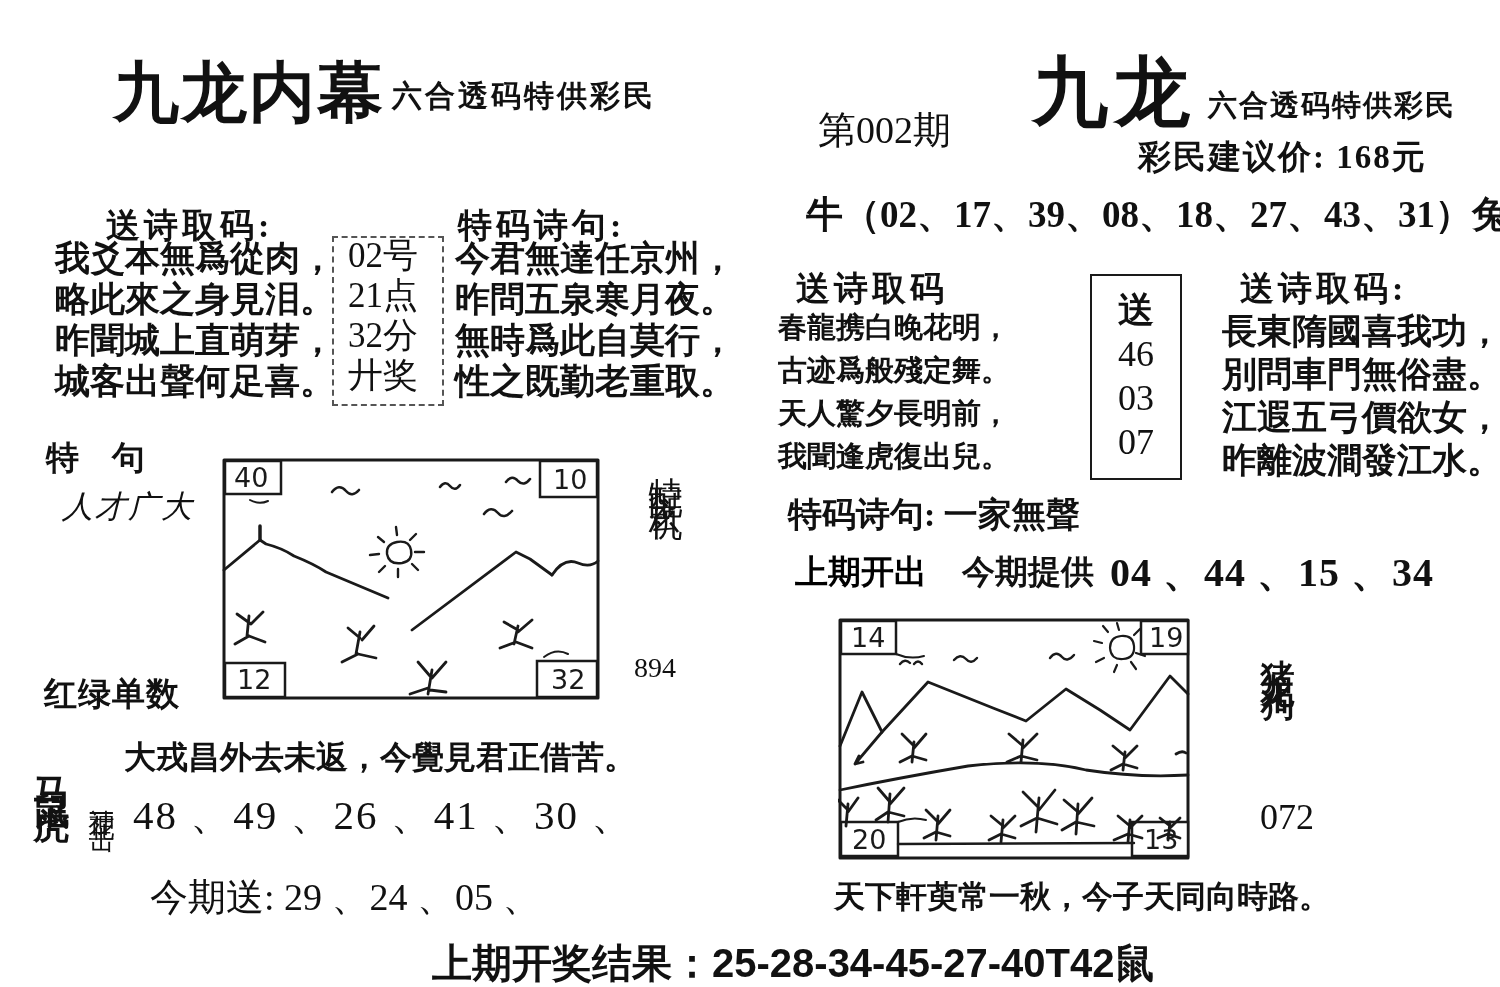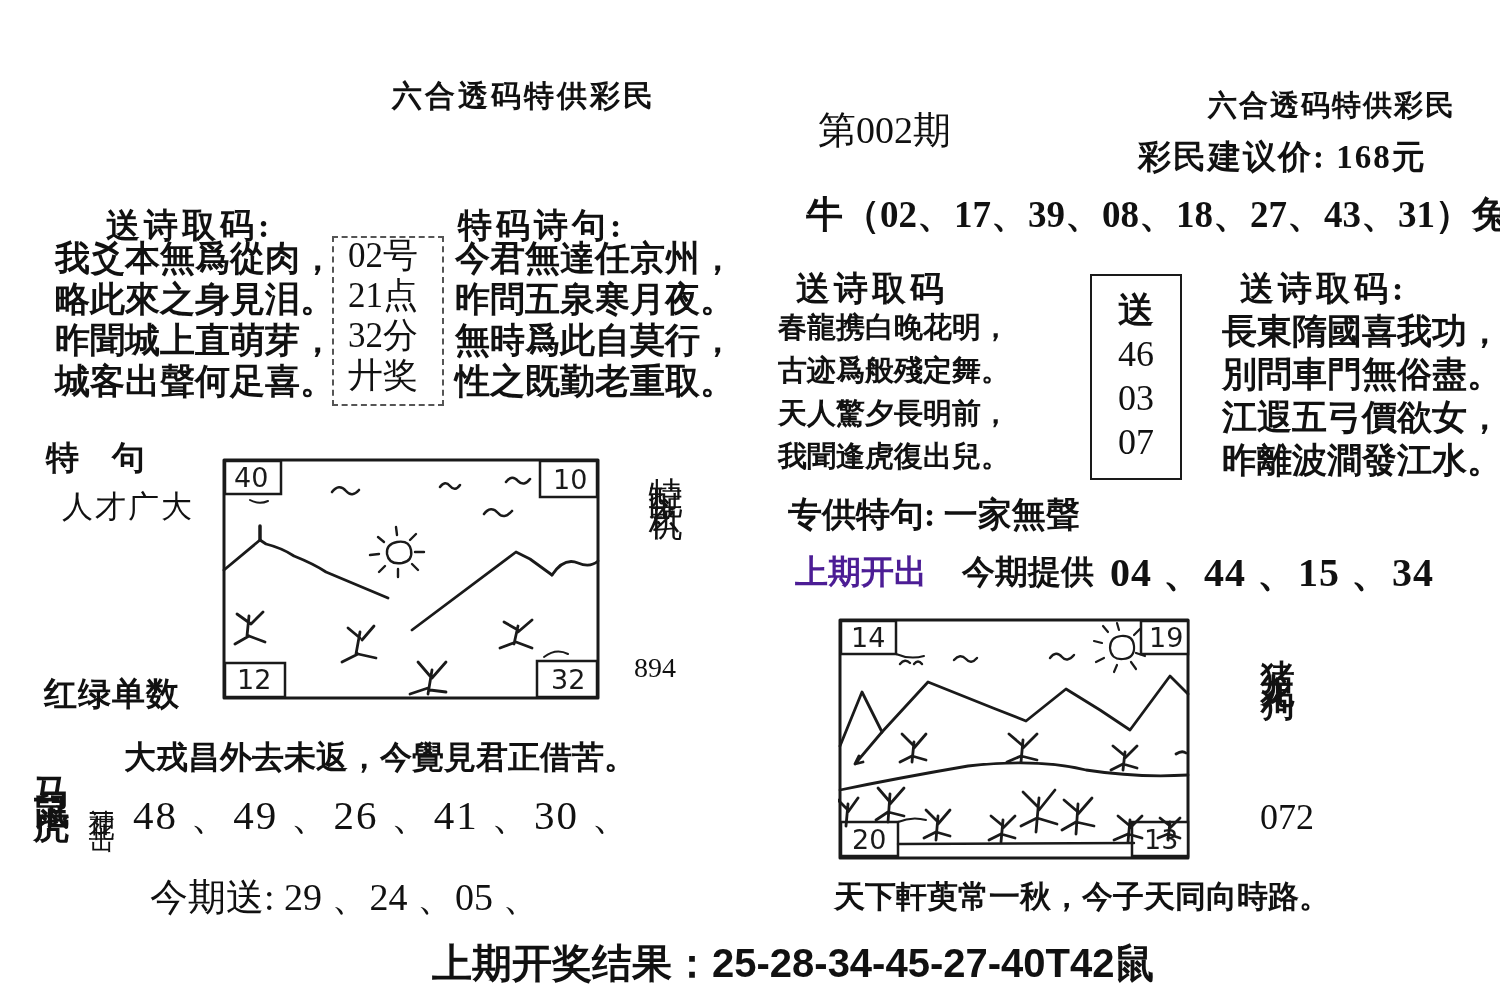--- a/index.html
+++ b/index.html
@@ -6,21 +6,21 @@
   #sheet{
     position:relative;width:1500px;height:987px;background:#ffffff;
     overflow:hidden;color:#111;
     font-family:"Liberation Serif","DejaVu Serif",serif;
   }
   .abs{position:absolute;white-space:nowrap;}
   .calli{font-family:"Liberation Serif","DejaVu Serif",serif;font-weight:bold;}
   .print{font-family:"Liberation Serif","DejaVu Serif",serif;}
   .vtext{writing-mode:vertical-rl;text-orientation:upright;}
   .poem-line{white-space:nowrap;}
-  .faded{color:#4c1d95;}
+  .faded{color:#000000;}
   
   .dash-box{
     border:2px dashed #555;padding:10px 8px 8px 14px;
     display:flex;flex-direction:column;justify-content:flex-end;
   }
   .dash-box div{font-size:35px;line-height:40px;}
   
   .gift-box{
     border:2px solid #1a1a1a;display:flex;flex-direction:column;
     align-items:center;justify-content:space-between;padding:14px 0 16px 0;
@@ -31,22 +31,24 @@
     font-weight:900;font-size:40px;letter-spacing:0px;
   }
   svg .stroke{stroke:#1a1a1a;fill:none;stroke-linecap:round;stroke-linejoin:round;}
   svg text{font-family:"DejaVu Sans",sans-serif;fill:#1a1a1a;}
 </style>
 </head>
 <body>
 
 <div id="sheet">
 
+  <div class="abs calli" style="left:113px;top:48px;font-size:66px;letter-spacing:2px;">九龙内幕</div>
   <div class="abs calli" style="left:392px;top:76px;font-size:30px;letter-spacing:3px;">六合透码特供彩民</div>
 
+  <div class="abs calli" style="left:1032px;top:42px;font-size:76px;letter-spacing:6px;">九龙</div>
   <div class="abs calli" style="left:1208px;top:86px;font-size:29px;letter-spacing:2px;">六合透码特供彩民</div>
 
   <div class="abs print" style="left:818px;top:105px;font-size:38px;">第002期</div>
   <div class="abs calli" style="left:1138px;top:135px;font-size:33px;letter-spacing:2px;">彩民建议价: 168元</div>
   <div class="abs print" style="left:806px;top:190px;font-size:37px;font-weight:bold;">牛（02、17、39、08、18、27、43、31）兔</div>
 
   <div class="abs calli" style="left:106px;top:203px;font-size:34px;letter-spacing:4px;">送诗取码:</div>
   <div class="abs" style="left:55px;top:238px;font-size:35px;line-height:41px;">
     <div class="calli poem-line">我爻本無爲從肉，</div>
     <div class="calli poem-line">略此來之身見泪。</div>
@@ -63,21 +65,21 @@
 
   <div class="abs calli" style="left:458px;top:203px;font-size:34px;letter-spacing:4px;">特码诗句:</div>
   <div class="abs" style="left:455px;top:238px;font-size:35px;line-height:41px;">
     <div class="calli poem-line">今君無達任京州，</div>
     <div class="calli poem-line">昨問五泉寒月夜。</div>
     <div class="calli poem-line">無時爲此自莫行，</div>
     <div class="calli poem-line">性之既勤老重取。</div>
   </div>
 
   <div class="abs calli" style="left:46px;top:436px;font-size:33px;">特　句</div>
-  <div class="abs print" style="left:62px;top:486px;font-size:31px;letter-spacing:2px;">人才广大</div>
+  <div class="abs print" style="left:62px;top:486px;font-size:31px;letter-spacing:2px;font-style:italic;">人才广大</div>
   <div class="abs print" style="left:44px;top:660px;font-size:33px;font-weight:bold;letter-spacing:1px;margin-top:12px;">红绿单数</div>
 
   <div class="abs print vtext" style="left:642px;top:450px;font-size:34px;letter-spacing:10px;">特配玄机</div>
   <div class="abs print" style="left:634px;top:652px;font-size:28px;">894</div>
 
   <svg class="abs" style="left:222px;top:458px;" width="378" height="242" viewBox="0 0 378 242">
     <rect class="stroke" x="2" y="2" width="374" height="238" stroke-width="3"></rect>
 
     <g>
       <rect x="3" y="3" width="56" height="33" fill="#fff" stroke="#1a1a1a" stroke-width="2.5"></rect>
@@ -148,21 +150,21 @@
   </div>
 
   <div class="abs calli" style="left:1240px;top:266px;font-size:34px;letter-spacing:4px;">送诗取码:</div>
   <div class="abs" style="left:1222px;top:310px;font-size:35px;line-height:43px;">
     <div class="calli poem-line">長東隋國喜我功，</div>
     <div class="calli poem-line">別問車門無俗盡。</div>
     <div class="calli poem-line">江遐五弓價欲女，</div>
     <div class="calli poem-line">昨離波澗發江水。</div>
   </div>
 
-  <div class="abs calli" style="left:788px;top:492px;font-size:34px;">专供特句: 一家無聲</div>
+  <div class="abs calli" style="left:788px;top:492px;font-size:34px;">特码诗句: 一家無聲</div>
 
   <div class="abs calli faded" style="left:795px;top:550px;font-size:33px;">上期开出</div>
   <div class="abs calli" style="left:962px;top:550px;font-size:33px;">今期提供</div>
   <div class="abs print" style="left:1110px;top:545px;font-size:40px;font-weight:bold;letter-spacing:1px;">04 、44 、15 、34</div>
 
   <svg class="abs" style="left:838px;top:618px;" width="352" height="242" viewBox="0 0 352 242">
     <rect class="stroke" x="2" y="2" width="348" height="238" stroke-width="3"></rect>
 
     <g class="stroke" stroke-width="2.2">
       <path d="M272,30 q0,-11 11,-12 q12,-1 13,10 q1,12 -11,13 q-12,1 -13,-11"></path>

